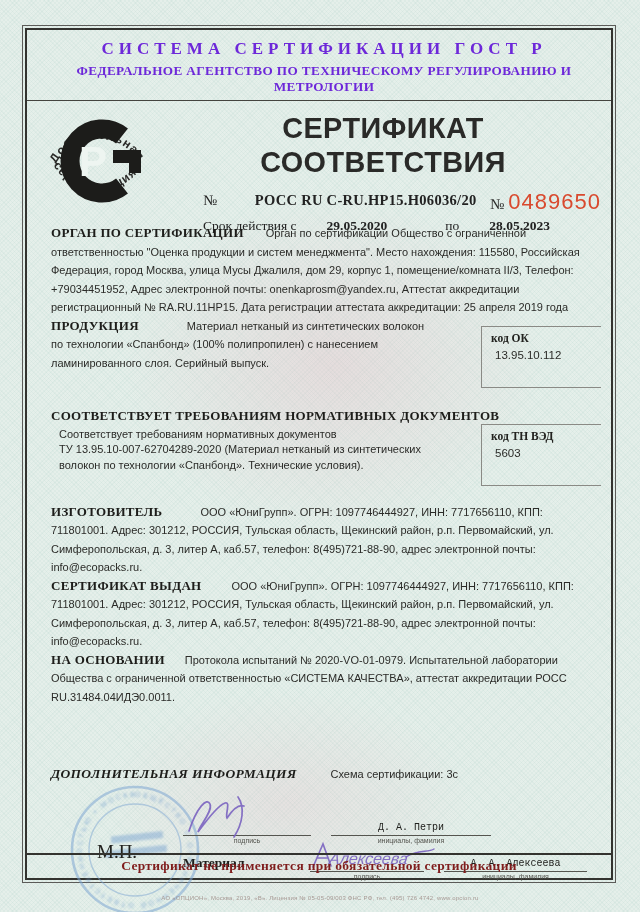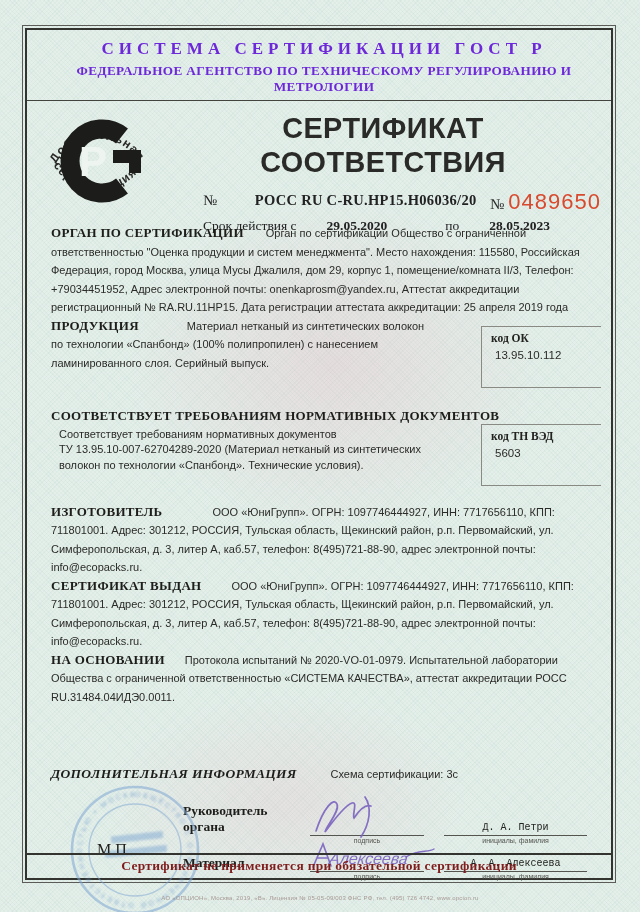--- a/index.html
+++ b/index.html
@@ -45,36 +45,36 @@
   .lbl{font-family:"Liberation Serif",serif;font-weight:bold;font-size:13px;color:#1d1d1a;letter-spacing:.3px;}
   .txt{font-size:11px;line-height:15.5px;color:#2b2b28;}
   .sec-organ{min-height:92px;}
   .sec-organ .lbl{margin-right:22px;}
   .sec-product{min-height:90px;}
   .sec-product .lbl{margin-right:48px;}
   .sec-product .wrap{display:block;padding-right:152px;}
   .sec-conf{min-height:96px;}
   .sec-conf .conf-txt{display:block;margin-top:3px;padding-left:8px;padding-right:152px;white-space:pre-line;}
   .sec-man{min-height:64px;}
-  .sec-man .lbl{margin-right:50px;}
+  .sec-man .lbl{margin-right:38px;}
   .sec-issued{min-height:66px;}
   .sec-issued .lbl{margin-right:30px;}
   .sec-basis{min-height:62px;margin-bottom:52px;}
   .sec-basis .lbl{margin-right:20px;}
   .sec-add{min-height:44px;}
   .sec-add .lbl{margin-right:34px;font-size:13.5px;font-style:italic;}
   .code-box{position:absolute;top:10px;right:-14px;width:120px;height:62px;
      border:1px solid #8a8a85;border-right:none;box-sizing:border-box;padding:5px 6px 0 9px;}
   .code-box .code-lbl{font-family:"Liberation Serif",serif;font-weight:bold;font-size:11.5px;color:#22221f;}
   .code-box .code-val{font-size:11.5px;margin-top:5px;padding-left:4px;color:#2b2b28;}
   .sec-conf .code-box{top:18px;}
   
   .sig-area{position:relative;height:86px;}
   .stamp{position:absolute;left:12px;top:-30px;width:144px;height:144px;pointer-events:none;}
-  .mp{position:absolute;left:46px;top:33px;font-family:"Liberation Serif",serif;font-size:16px;color:#22221f;text-align:right;}
+  .mp{position:absolute;left:46px;top:33px;font-family:"Liberation Serif",serif;font-size:19px;color:#22221f;text-align:right;}
   .sig-rows{margin-left:132px;}
   .sig-row{display:flex;align-items:flex-end;height:36px;}
   .sig-role{width:142px;font-family:"Liberation Serif",serif;font-weight:bold;font-size:13.5px;color:#1d1d1a;padding-bottom:9px;}
   .sig-cell{width:128px;position:relative;margin-right:20px;}
   .sig-line{border-bottom:1px solid #55554f;height:18px;position:relative;}
   .sig-svg{position:absolute;left:0;bottom:-4px;}
   .sig-cap{font-size:7px;color:#55554f;text-align:center;padding-top:1px;}
   .name-cell{width:160px;position:relative;}
   .name-val{font-family:Liberation Mono, monospace;font-size:10px;text-align:center;border-bottom:1px solid #55554f;padding-bottom:2px;color:#22221f;}
   .name-cap{font-size:7px;color:#55554f;text-align:center;padding-top:1px;}
@@ -182,21 +182,20 @@
         </text>
         <g filter="url(#blr)" opacity="0.55">
           <rect x="48" y="56" width="52" height="7" fill="rgba(110,155,205,0.8)" transform="rotate(-6 72 60)"></rect>
           <rect x="42" y="70" width="62" height="7" fill="rgba(110,155,205,0.8)" transform="rotate(-6 72 74)"></rect>
         </g>
       </svg>
       <span class="mp">М.П.</span>
 
       <div class="sig-rows">
         <div class="sig-row">
-          <div class="sig-role">Руководитель органа</div>
           <div class="sig-cell">
             <div class="sig-line">
               <svg class="sig-svg" width="90" height="44" viewBox="0 0 90 44">
                 <path d="M6 36 C14 12 24 2 27 9 C30 16 17 30 15 37 C26 22 36 10 42 8 C48 6 42 20 44 23 C50 14 56 9 61 11 M55 2 C62 12 60 28 51 42" stroke="rgba(122,99,192,0.9)" stroke-width="1.7" fill="none" stroke-linecap="round"></path>
               </svg>
             </div>
             <div class="sig-cap">подпись</div>
           </div>
           <div class="name-cell">
             <div class="name-val">Д. А. Петри</div>

